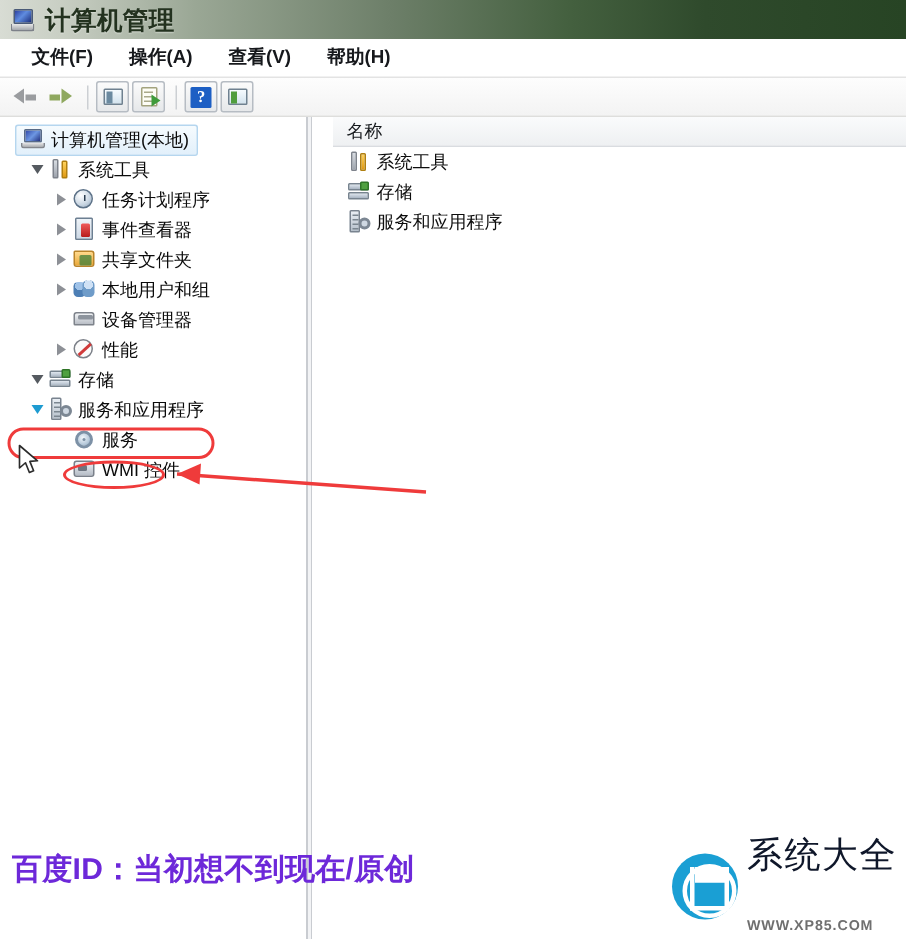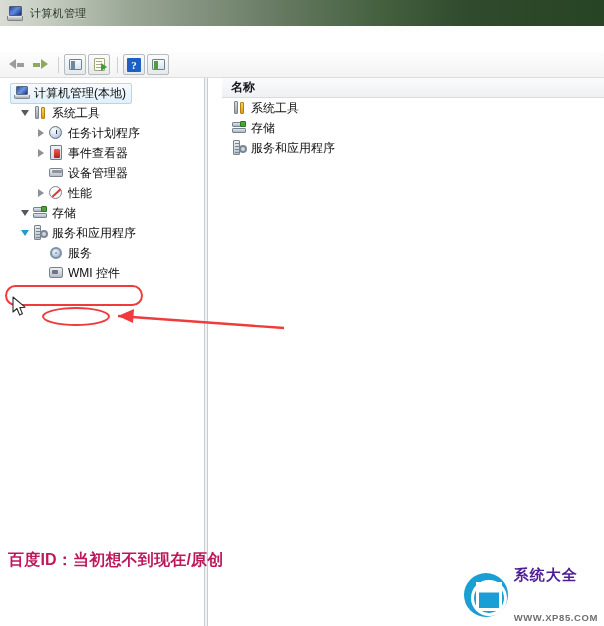--- a/index.html
+++ b/index.html
@@ -23,21 +23,21 @@
     background: linear-gradient(to right,
         #d8dcd4 0px, #c9cfc4 40px, #9aa795 130px,
         #6d7f69 260px, #44603f 380px, #2f4a2c 470px, #274424 604px);
     overflow: hidden;
   }
   .titlebar .tb-inner {
     display: flex; align-items: center; height: 26px;
     padding-left: 7px;
   }
   .tb-title {
-    font-size: 11px; font-weight: normal; color: #23321f;
+    font-size: 17px; font-weight: bold; color: #23321f;
     margin-left: 7px; letter-spacing: .3px;
     text-shadow: 0 1px 1px rgba(255,255,255,.45);
     white-space: nowrap;
   }
   .ico-cm {
     position: relative; width: 16px; height: 15px; flex: 0 0 16px;
   }
   .ico-cm .scr {
     position: absolute; left: 2px; top: 0px; width: 13px; height: 10px;
     background: linear-gradient(135deg, #2b3fa0 0%, #5f8ce0 45%, #1b2c7a 100%);
@@ -259,43 +259,43 @@
   .i-wmi { position:absolute; left:1px; top:2px; width:14px; height:11px;
     background: linear-gradient(to bottom,#eff2f6,#b5bcc6); border:1px solid #7a808a; border-radius:2px; }
   .i-wmi:after { content:""; position:absolute; left:2px; top:2px; width:6px; height:4px;
     background:#6d7580; border-radius:1px; }
 
   
   .lhdr {
     height: 20px; background: linear-gradient(to bottom,#fafbfc,#eef0f2);
     border-bottom: 1px solid #d9dce0;
     display: flex; align-items: center;
-    font-size: 12px; color: #15181c; padding-left: 9px; font-weight: bold; text-align: right;
+    font-size: 12px; color: #15181c; padding-left: 9px; font-weight: normal; text-align: right;
   }
   .lrow {
     display: flex; align-items: center; height: 20px;
     font-size: 12px; color: #0d0d0d; padding-left: 9px; white-space: nowrap;
   }
   .lrow .tico { margin-right: 4px; }
 
   
   .anno { position: absolute; pointer-events: none; }
   .anno-rect {
     border: 2px solid #ef3b3b; border-radius: 11px;
     left: 5px; top: 285px; width: 138px; height: 21px;
   }
   .anno-ellipse {
     border: 2px solid #ef3b3b; border-radius: 50%;
     left: 42px; top: 307px; width: 68px; height: 19px;
   }
   .anno-arrow { left: 88px; top: 300px; width: 200px; height: 32px; }
   .cursor { left: 12px; top: 296px; width: 16px; height: 22px; }
   .watermark {
-    position: absolute; left: 8px; top: 550px;
-    font-size: 16px; font-weight: bold; color: #be185d;
+    position: absolute; left: 8px; top: 566px;
+    font-size: 20px; font-weight: bold; color: #6d28d9;
     white-space: nowrap; letter-spacing: .2px;
   }
   .logo {
     position: absolute; right: 6px; bottom: 2px;
     display: flex; align-items: center; gap: 6px;
   }
   .logo-mark {
     width: 44px; height: 44px; border-radius: 50%;
     background: #1a9fd4; position: relative; flex: 0 0 44px;
   }
@@ -306,21 +306,21 @@
   }
   .logo-mark:after {
     content: ""; position: absolute; left: 12px; top: 9px;
     width: 20px; height: 26px;
     border-left: 3px solid #fff; border-right: 3px solid #fff;
     border-bottom: 3px solid #fff;
     box-shadow: inset 0 10px 0 -8.5px #fff, inset 0 19px 0 -8.5px #fff;
   }
   .logo-txt { display: flex; flex-direction: column; justify-content: center; }
   .logo-cn {
-    font-size: 15px; font-weight: bold; color: #4c1d95;
+    font-size: 24px; font-weight: normal; color: #0f172a;
     letter-spacing: 1px; line-height: 1.05;
   }
   .logo-en {
     font-size: 9.5px; font-weight: bold; color: #6f6f6f;
     letter-spacing: .6px; line-height: 1.4; margin-top: 28px;
   }
 </style>
 </head>
 <body>
 
@@ -329,20 +329,26 @@
   <div class="titlebar">
     <div class="tb-inner">
       <span class="ico-cm">
         <span class="scr"></span>
           <span class="base"></span>
       </span>
       <span class="tb-title">计算机管理</span>
     </div>
   </div>
 
+  <div class="menubar">
+    <div class="menuitem">文件(F)</div>
+    <div class="menuitem">操作(A)</div>
+    <div class="menuitem">查看(V)</div>
+    <div class="menuitem">帮助(H)</div>
+  </div>
 
   <div class="toolbar">
     <div class="tbtn">
       <span class="arr-wrap arr-left">
           <span class="head"></span>
           <span class="stem"></span>
         </span>
     </div>
     <div class="tbtn">
       <span class="arr-wrap arr-right">
@@ -405,21 +411,40 @@
         <div class="trow" style="padding-left:28px;">
           <span class="twist">
               <i class="tri"></i>
             </span>
           <span class="tico">
               <i class="i-event"></i>
             </span>
           <span class="tlabel">事件查看器</span>
         </div>
 
-
+        <div class="trow" style="padding-left:28px;">
+          <span class="twist">
+              <i class="tri"></i>
+            </span>
+          <span class="tico">
+              <i class="i-share"></i>
+            </span>
+          <span class="tlabel">共享文件夹</span>
+        </div>
+
+        <div class="trow" style="padding-left:28px;">
+          <span class="twist">
+              <i class="tri"></i>
+            </span>
+          <span class="tico i-users">
+              <span class="u1"></span>
+              <span class="u2"></span>
+            </span>
+          <span class="tlabel">本地用户和组</span>
+        </div>
 
         <div class="trow" style="padding-left:28px;">
           <span class="twist"></span>
           <span class="tico">
               <i class="i-dev"></i>
             </span>
           <span class="tlabel">设备管理器</span>
         </div>
 
         <div class="trow" style="padding-left:28px;">

